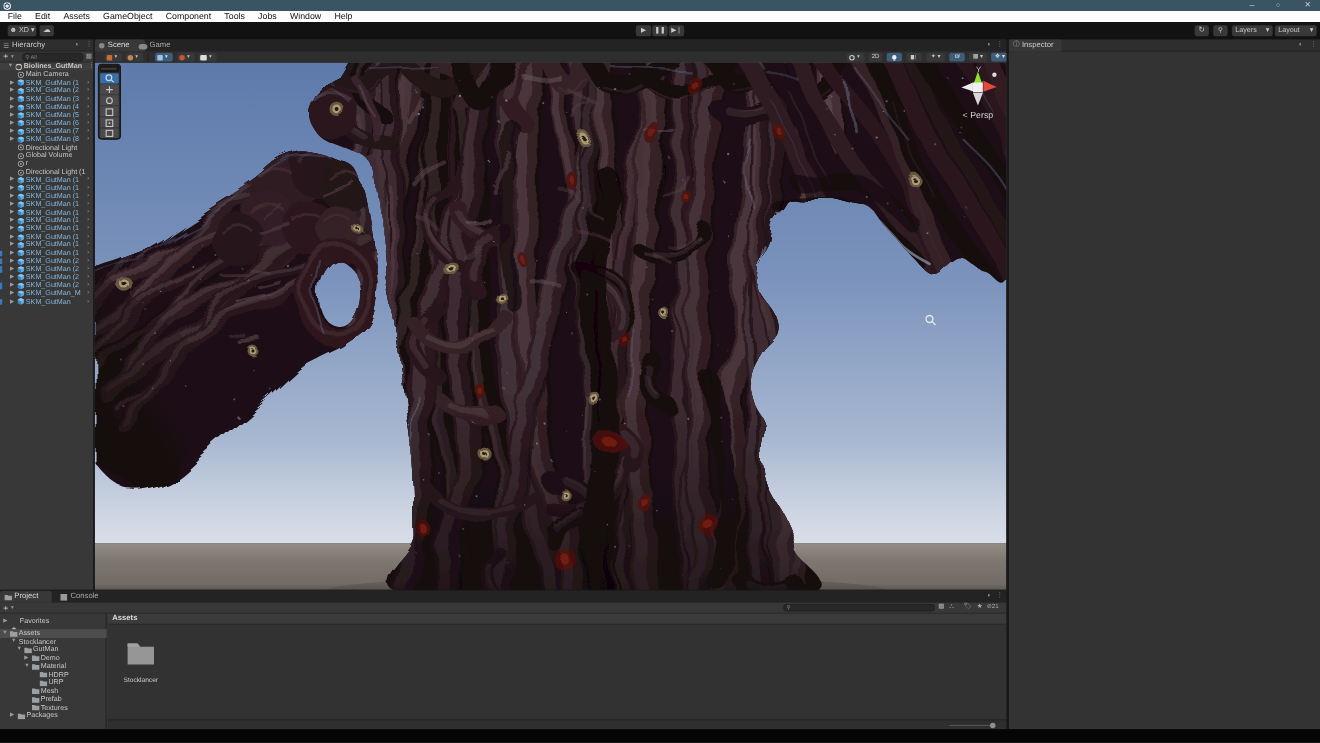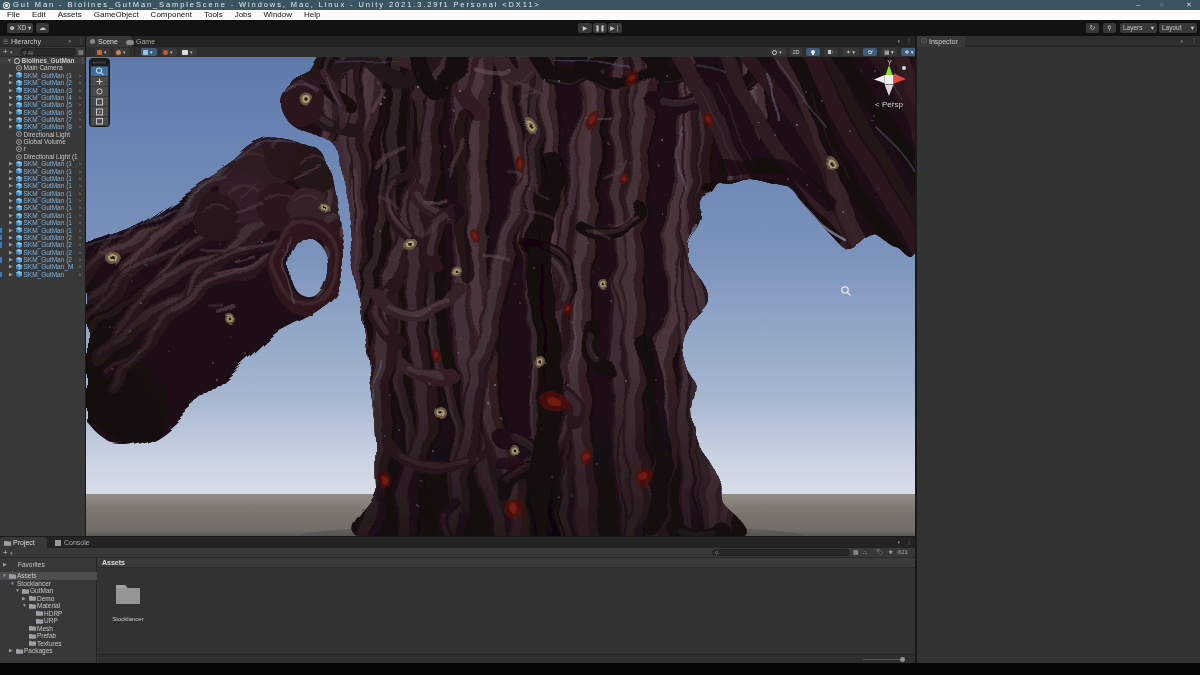--- a/index.html
+++ b/index.html
@@ -6,21 +6,20 @@
 svg{display:block}
 .btn{background:#383838;border-radius:2px;color:#c8c8c8}
 </style></head><body>
 
 <div class="abs" style="left:0;top:0;width:1200px;height:10px;background:#3a5462">
   <svg class="abs" style="left:3px;top:1.5px" width="7" height="7" viewBox="0 0 10 10">
       <circle cx="5" cy="5" r="5" fill="#e8eef0"></circle>
       <path d="M5 1.2 L8.3 3.1 L8.3 6.9 L5 8.8 L1.7 6.9 L1.7 3.1 Z" fill="#30454f"></path>
       <path d="M5 2.6 L7.1 3.8 L7.1 6.2 L5 7.4 L2.9 6.2 L2.9 3.8 Z" fill="#e8eef0"></path>
     </svg>
-  <span class="abs" style="left:13px;top:0;font-size:7.5px;line-height:10px;color:#e3ebee;letter-spacing:1.9px">Gut Man - Biolines_GutMan_SampleScene - Windows, Mac, Linux - Unity 2021.3.29f1 Personal &lt;DX11&gt;</span>
   <span class="abs" style="left:1136px;top:0;color:#cfd8dc;font-size:8px;line-height:9px">–</span>
   <span class="abs" style="left:1160px;top:0.5px;color:#cfd8dc;font-size:6px;line-height:9px">○</span>
   <span class="abs" style="left:1186px;top:0;color:#cfd8dc;font-size:7px;line-height:9px">✕</span>
 </div>
 <div class="abs" style="left:0;top:10px;width:1200px;height:10px;background:#fdfdfd;color:#111;font-size:8px;line-height:10px;padding-left:7px"><span style="margin-right:12px">File</span><span style="margin-right:12px">Edit</span><span style="margin-right:12px">Assets</span><span style="margin-right:12px">GameObject</span><span style="margin-right:12px">Component</span><span style="margin-right:12px">Tools</span><span style="margin-right:12px">Jobs</span><span style="margin-right:12px">Window</span><span style="margin-right:12px">Help</span></div>
 <div class="abs" style="left:0;top:20px;width:1200px;height:16px;background:#121212">
   <div class="abs btn" style="left:7px;top:3px;width:26px;height:10px;font-size:6.5px;line-height:10px;text-align:center">☻ XD ▾</div>
   <div class="abs btn" style="left:36px;top:3px;width:13px;height:10px;font-size:7px;line-height:10px;text-align:center">☁</div>
   <div class="abs btn" style="left:578px;top:3px;width:14px;height:10px;text-align:center;font-size:6px;line-height:10px">▶</div>
   <div class="abs btn" style="left:593px;top:3px;width:14px;height:10px;text-align:center;font-size:6px;line-height:10px">❚❚</div>

